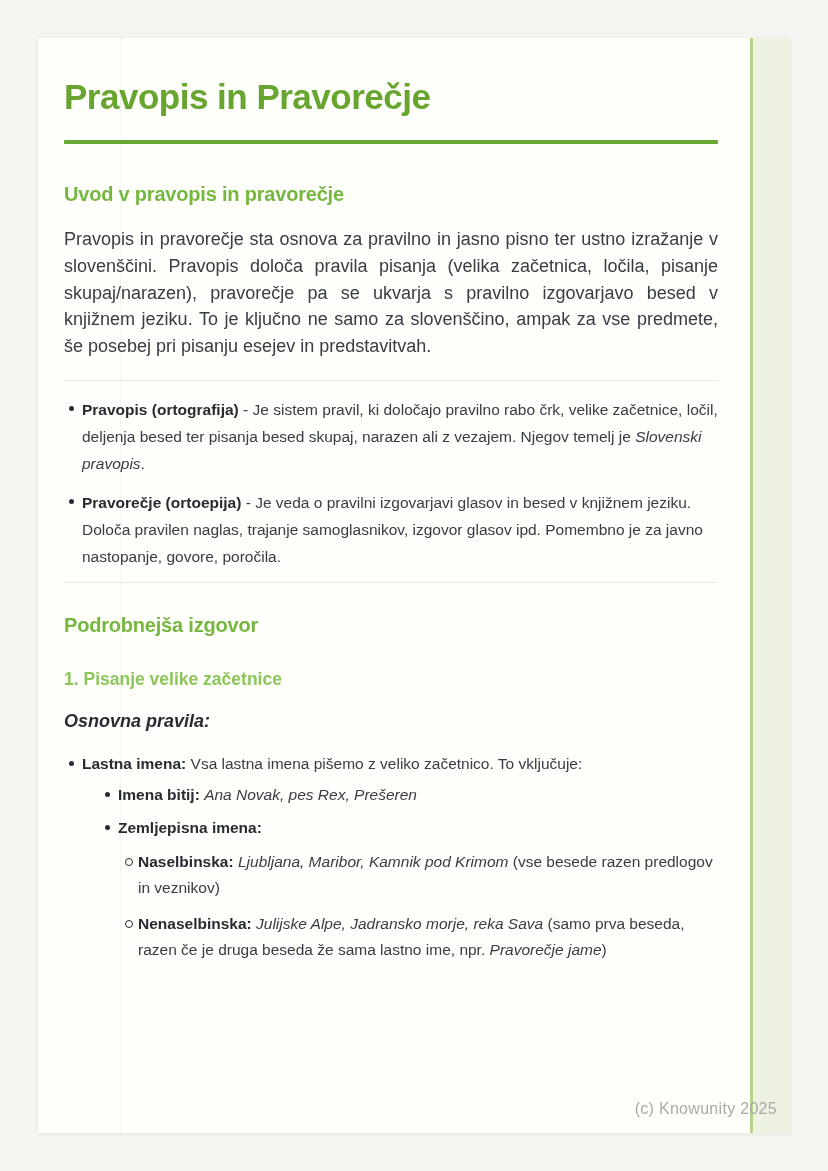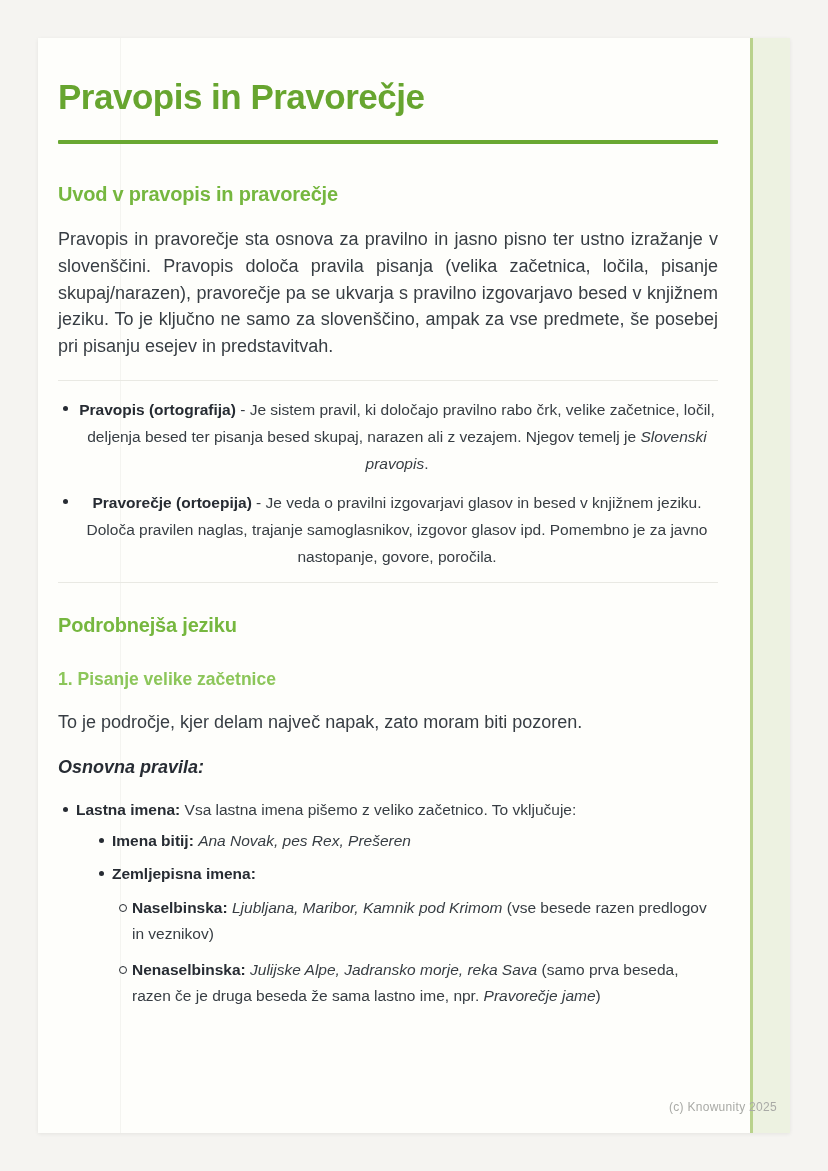--- a/index.html
+++ b/index.html
@@ -42,21 +42,21 @@
   .scan-line{
     position:absolute;
     left:82px;top:0;
     width:1px;height:100%;
     background:rgba(160,160,145,0.10);
     z-index:0;
   }
   .content{
     position:relative;
     z-index:2;
-    padding:38px 72px 0 20px;
+    padding:38px 72px 0 26px;
   }
   h1{
     font-size:35px;
     line-height:42px;
     font-weight:bold;
     letter-spacing:-0.5px;
     color:var(--title-green);
   }
   .rule{
     margin-top:22px;
@@ -97,21 +97,21 @@
     color:var(--bold-text);
     font-style:italic;
   }
   hr{
     border:none;
     border-top:1px solid var(--divider);
   }
   hr.after-intro{margin-top:20px;}
   hr.after-terms{margin-top:12px;}
   .list-host{display:block;}
-  .list-host.key-terms{margin-top:15px;text-align:center;}
+  .list-host.key-terms{margin-top:15px;}
   .list-host.rules{margin-top:16px;}
   .list-host ul{
     list-style:none;
     margin:0;
     padding:0 0 0 18px;
   }
   .list-host li{
     position:relative;
     font-size:15.5px;
     line-height:26px;
@@ -138,21 +138,21 @@
   .list-host ul.lvl2 > li{margin-bottom:7px;}
   .list-host ul.lvl3{padding-left:20px;margin-top:8px;}
   .list-host ul.lvl3 > li{margin-bottom:10px;}
   .list-host b{font-weight:bold;color:var(--bold-text);}
   .list-host i{font-style:italic;}
   .watermark{
     position:absolute;
     top:1062px;
     right:13px;
     z-index:3;
-    font-size:12px;
+    font-size:16px;
     color:var(--watermark);
     letter-spacing:0.3px;
     text-align:right;
   }
 </style>
 </head>
 <body>
 
 <div class="page">
   <div class="side-stripe"></div>
@@ -169,23 +169,22 @@
 
     <div class="list-host key-terms">
         <ul class="lvl1">
           <li><b>Pravopis (ortografija)</b><span> - Je sistem pravil, ki določajo pravilno rabo črk, velike začetnice, ločil, deljenja besed ter pisanja besed skupaj, narazen ali z vezajem. Njegov temelj je </span><i>Slovenski pravopis</i><span>.</span></li>
           <li><b>Pravorečje (ortoepija)</b><span> - Je veda o pravilni izgovarjavi glasov in besed v knjižnem jeziku. Določa pravilen naglas, trajanje samoglasnikov, izgovor glasov ipd. Pomembno je za javno nastopanje, govore, poročila.</span></li>
         </ul>
       </div>
 
     <hr class="after-terms">
 
-    <h2 class="mt-details">Podrobnejša jeziku</h2>
+    <h2 class="mt-details">Podrobnejša izgovor</h2>
     <h3>1. Pisanje velike začetnice</h3>
-    <p class="lead">To je področje, kjer delam največ napak, zato moram biti pozoren.</p>
     <p class="rules-label">Osnovna pravila:</p>
     <div class="list-host rules">
         <ul class="lvl1">
           <li><b>Lastna imena:</b><span> Vsa lastna imena pišemo z veliko začetnico. To vključuje:</span><ul class="lvl2">
               <li><b>Imena bitij:</b><span> </span><i>Ana Novak, pes Rex, Prešeren</i></li>
               <li><b>Zemljepisna imena:</b><ul class="lvl3">
                   <li><b>Naselbinska:</b><span> </span><i>Ljubljana, Maribor, Kamnik pod Krimom</i><span> (vse besede razen predlogov in veznikov)</span></li>
                   <li><b>Nenaselbinska:</b><span> </span><i>Julijske Alpe, Jadransko morje, reka Sava</i><span> (samo prva beseda, razen če je druga beseda že sama lastno ime, npr. </span><i>Pravorečje jame</i><span>)</span></li>
                 </ul></li>
             </ul></li>

